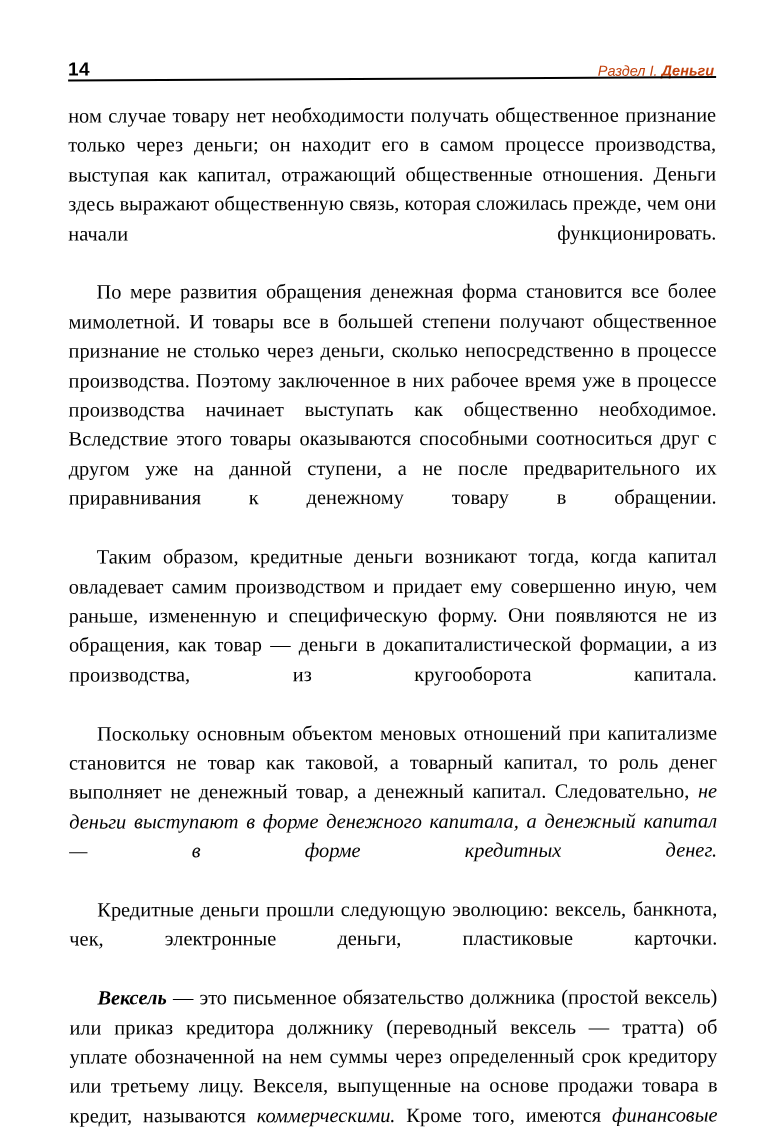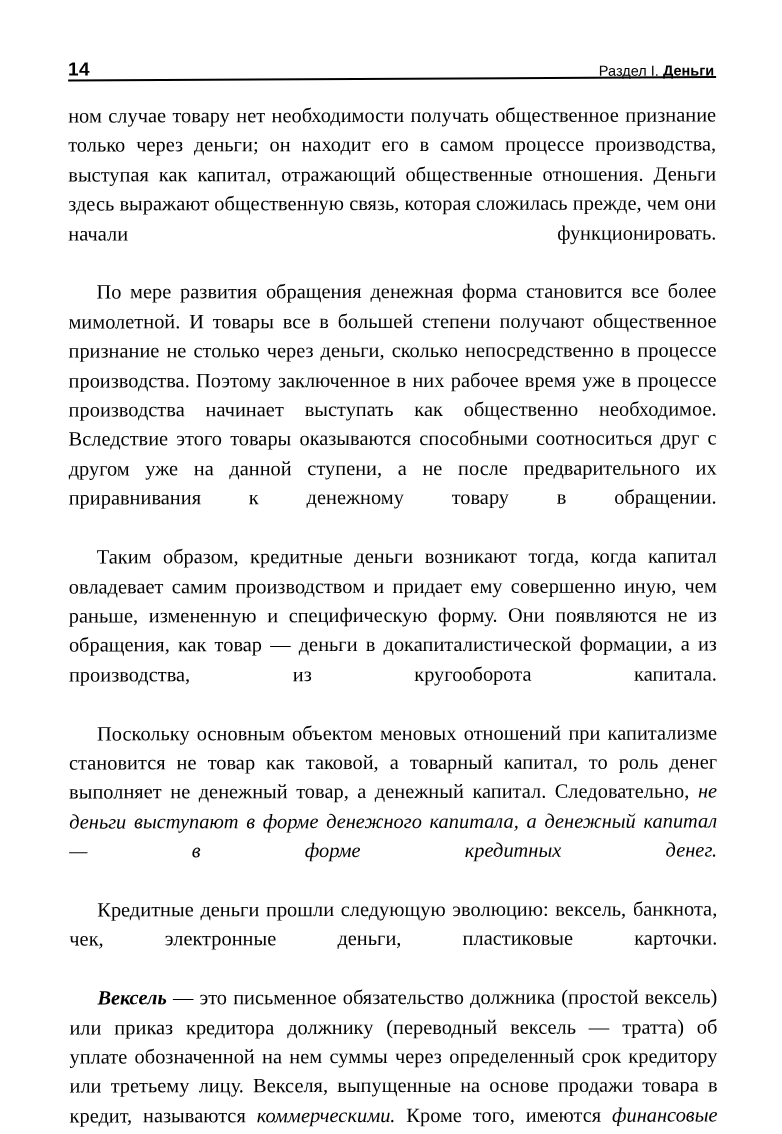--- a/index.html
+++ b/index.html
@@ -35,23 +35,24 @@
     font-family: "Liberation Sans", "DejaVu Sans", sans-serif;
     font-weight: bold;
     font-size: 19px;
     line-height: 1;
     letter-spacing: 0.3px;
     color: #000;
   }
 
   .head-title {
     font-family: "Liberation Sans", "DejaVu Sans", sans-serif;
+    font-style: italic;
     font-size: 14.5px;
     line-height: 1;
-    color: #000000;
+    color: #c2410c;
     white-space: nowrap;
   }
   .head-title .head-strong {
     font-weight: bold;
   }
 
   .head-rule {
     position: absolute;
     left: 68px;
     top: 79px;

